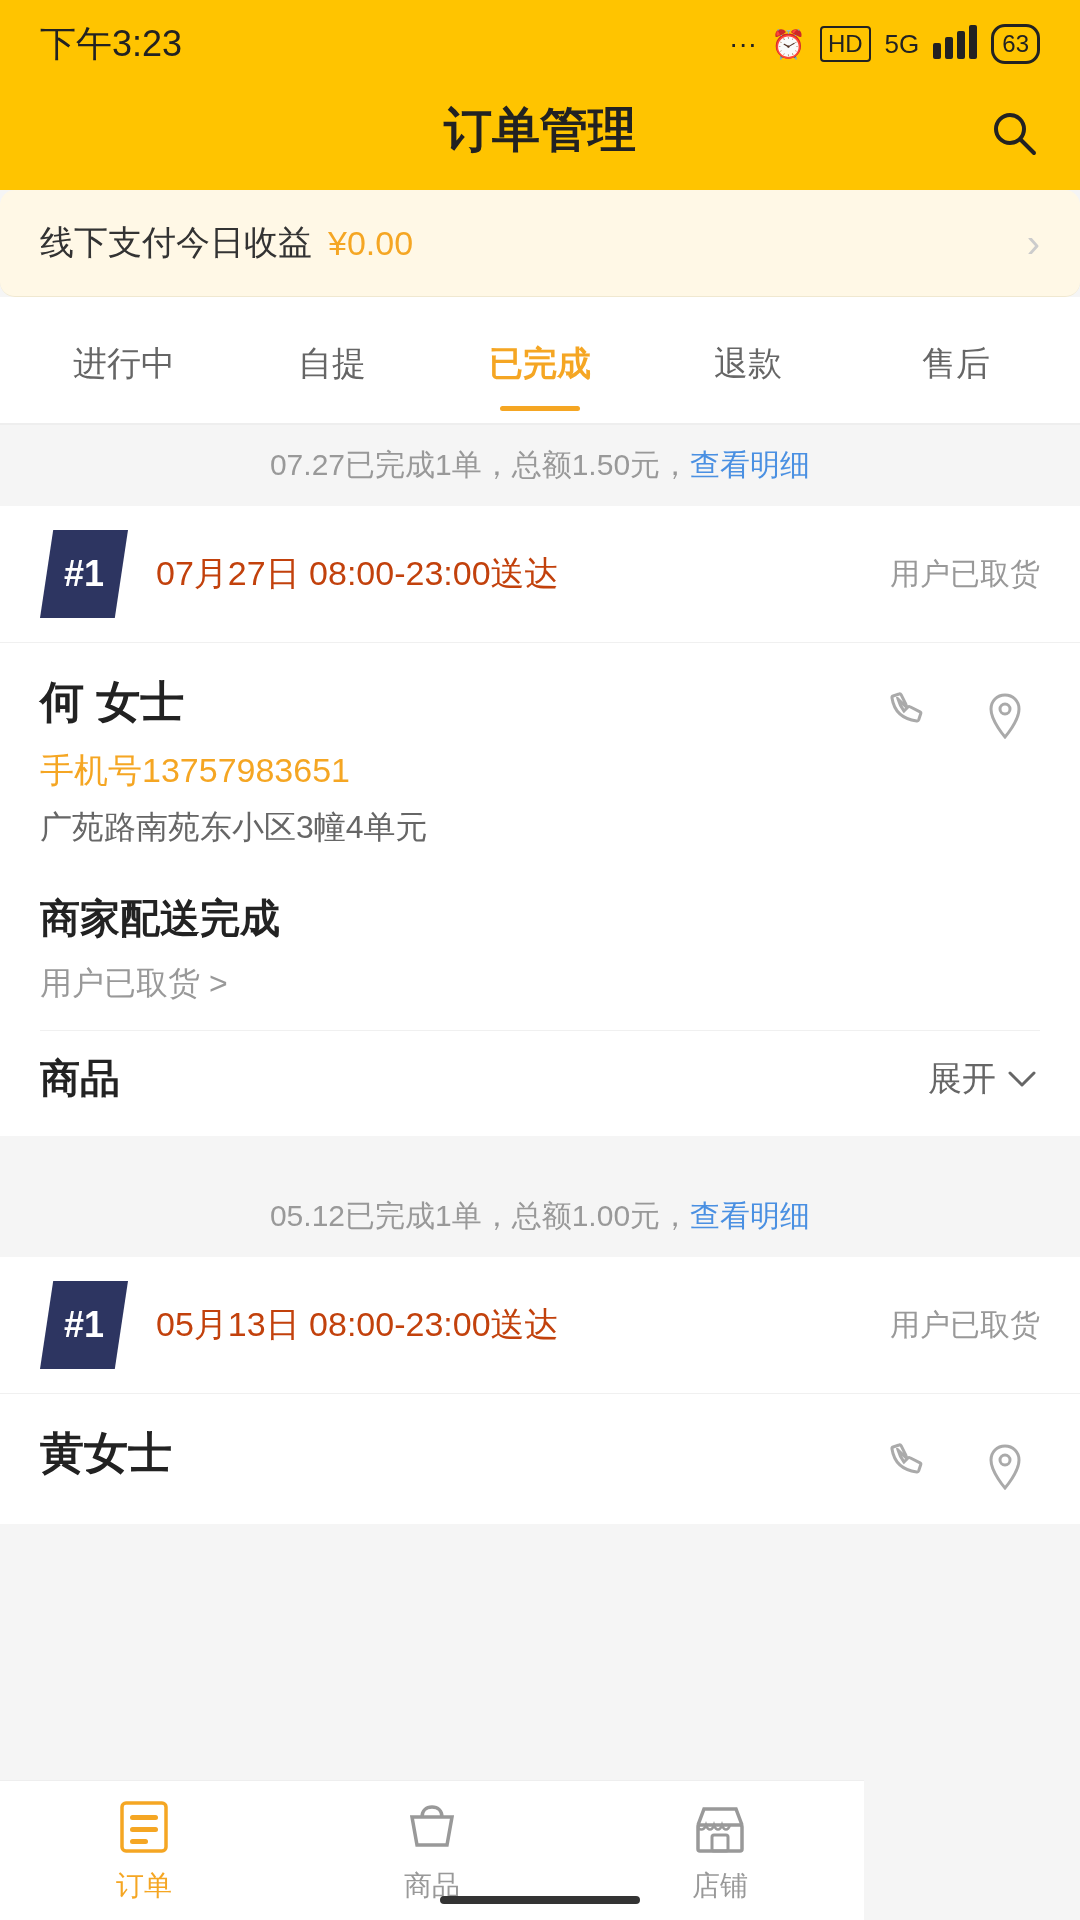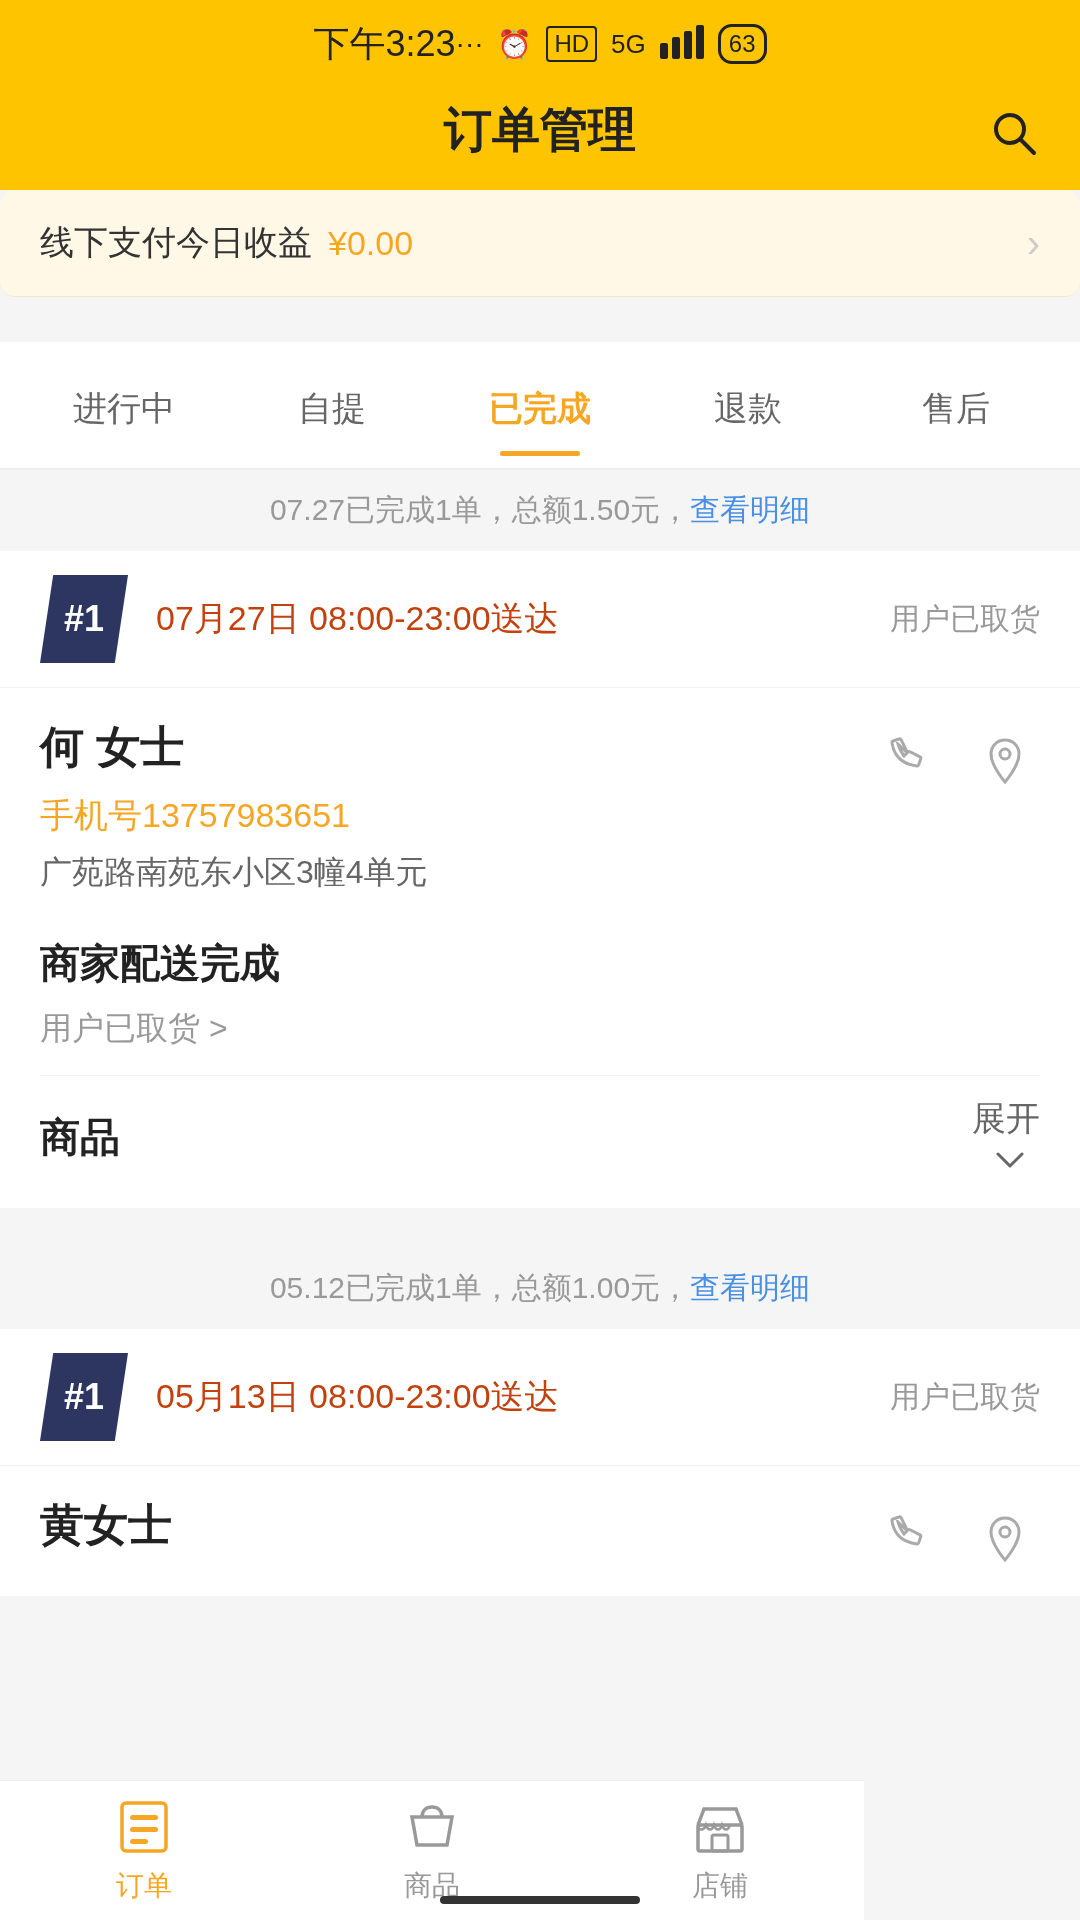--- a/index.html
+++ b/index.html
@@ -10,21 +10,21 @@
       background: #f5f5f5;
       font-family: -apple-system, 'PingFang SC', 'Helvetica Neue', sans-serif;
       position: relative;
       overflow-x: hidden;
     }
 
     
     .status-bar {
       background: #ffc400;
       display: flex;
-      justify-content: center;
+      justify-content: space-between;
       align-items: center;
       padding: 18px 40px 10px 40px;
       height: 80px;
     }
     .status-time {
       font-size: 36px;
       font-weight: 500;
       color: #222;
     }
     .status-icons {
@@ -91,21 +91,20 @@
       font-size: 40px;
       color: #ccc;
     }
 
     
     .tabs {
       background: #fff;
       display: flex;
       padding: 12px 20px;
       border-bottom: 2px solid #eee;
-      margin-top: 45px;
     }
     .tab {
       flex: 1;
       text-align: center;
       padding: 32px 0 24px 0;
       font-size: 34px;
       color: #666;
       position: relative;
       cursor: pointer;
     }
@@ -240,21 +239,20 @@
       font-size: 40px;
       font-weight: 700;
       color: #222;
     }
     .goods-expand {
       display: flex;
       align-items: center;
       font-size: 34px;
       color: #666;
       cursor: pointer;
-      flex-direction: column;
     }
     .goods-expand svg {
       width: 36px;
       height: 36px;
       margin-left: 8px;
     }
 
     
     .bottom-nav {
       position: fixed;

